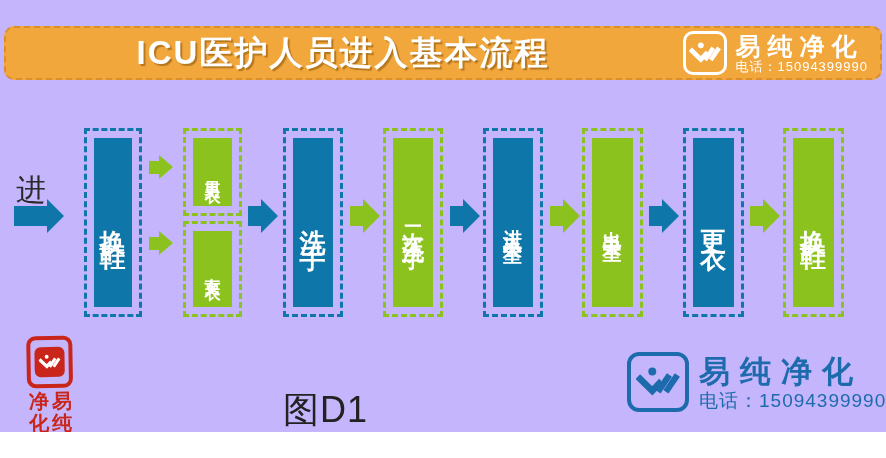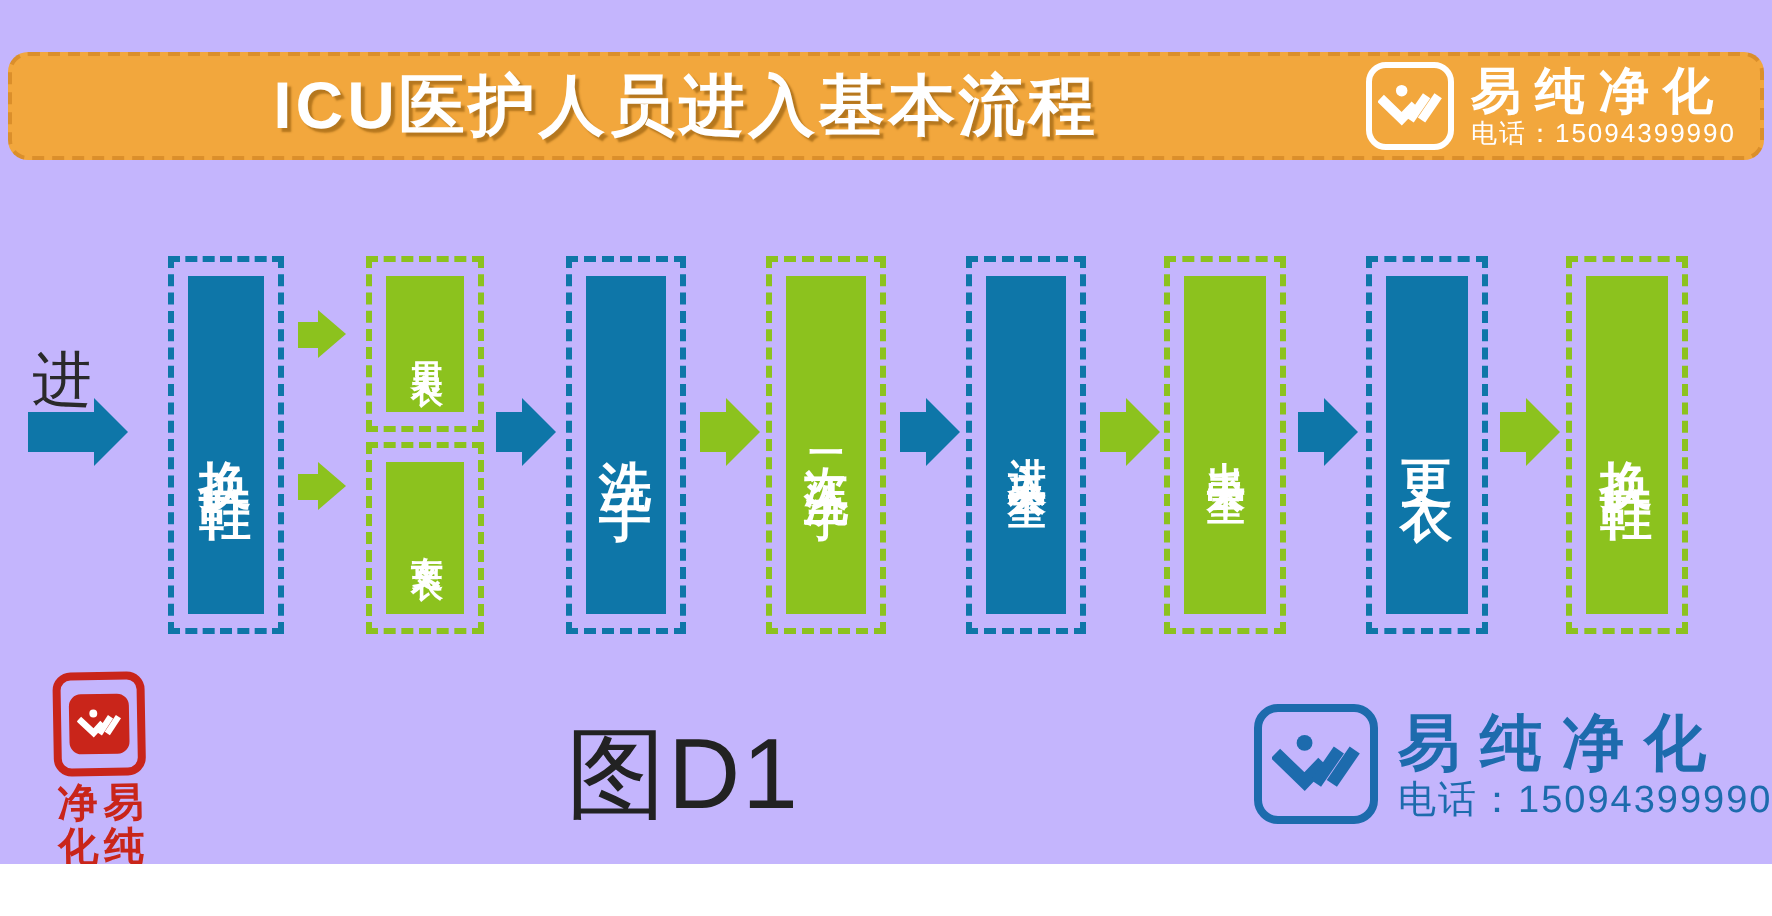--- a/index.html
+++ b/index.html
@@ -53,21 +53,21 @@
   
   .stamp{position:absolute;left:25px;top:336px;width:50px;display:flex;flex-direction:column;align-items:center;
     color:var(--red);transform:rotate(-1deg);}
   .stamp-frame{width:46px;height:52px;border:4px solid var(--red);border-radius:9px;
     display:flex;align-items:center;justify-content:center;}
   .stamp-logo{width:30px;height:30px;background:var(--red);border-radius:6px;color:#fff;
     display:flex;align-items:center;justify-content:center;}
   .stamp-chars{margin-top:2px;display:grid;grid-template-columns:23px 23px;
     font-family:"DejaVu Serif","Liberation Serif",serif;font-weight:bold;
     font-size:20px;line-height:22px;text-align:center;}
-  .figure-label{position:absolute;left:283px;top:354px;font-size:50px;color:#222;letter-spacing:1px;}
+  .figure-label{position:absolute;left:283px;top:386px;font-size:36px;color:#222;letter-spacing:1px;}
   .footer-brand{position:absolute;left:627px;top:352px;display:flex;align-items:flex-start;gap:10px;color:var(--brand);}
   .logo-tile.brand{width:62px;height:60px;border:4px solid var(--brand);border-radius:12px;color:var(--brand);}
   .footer-brand-text{display:flex;flex-direction:column;padding-top:2px;}
   .footer-brand-name{font-size:31px;font-weight:bold;letter-spacing:10px;line-height:36px;white-space:nowrap;}
   .footer-brand-phone{font-size:19px;font-weight:500;letter-spacing:1px;line-height:22px;white-space:nowrap;}
 </style>
 </head>
 <body>
 
 <div class="canvas">

